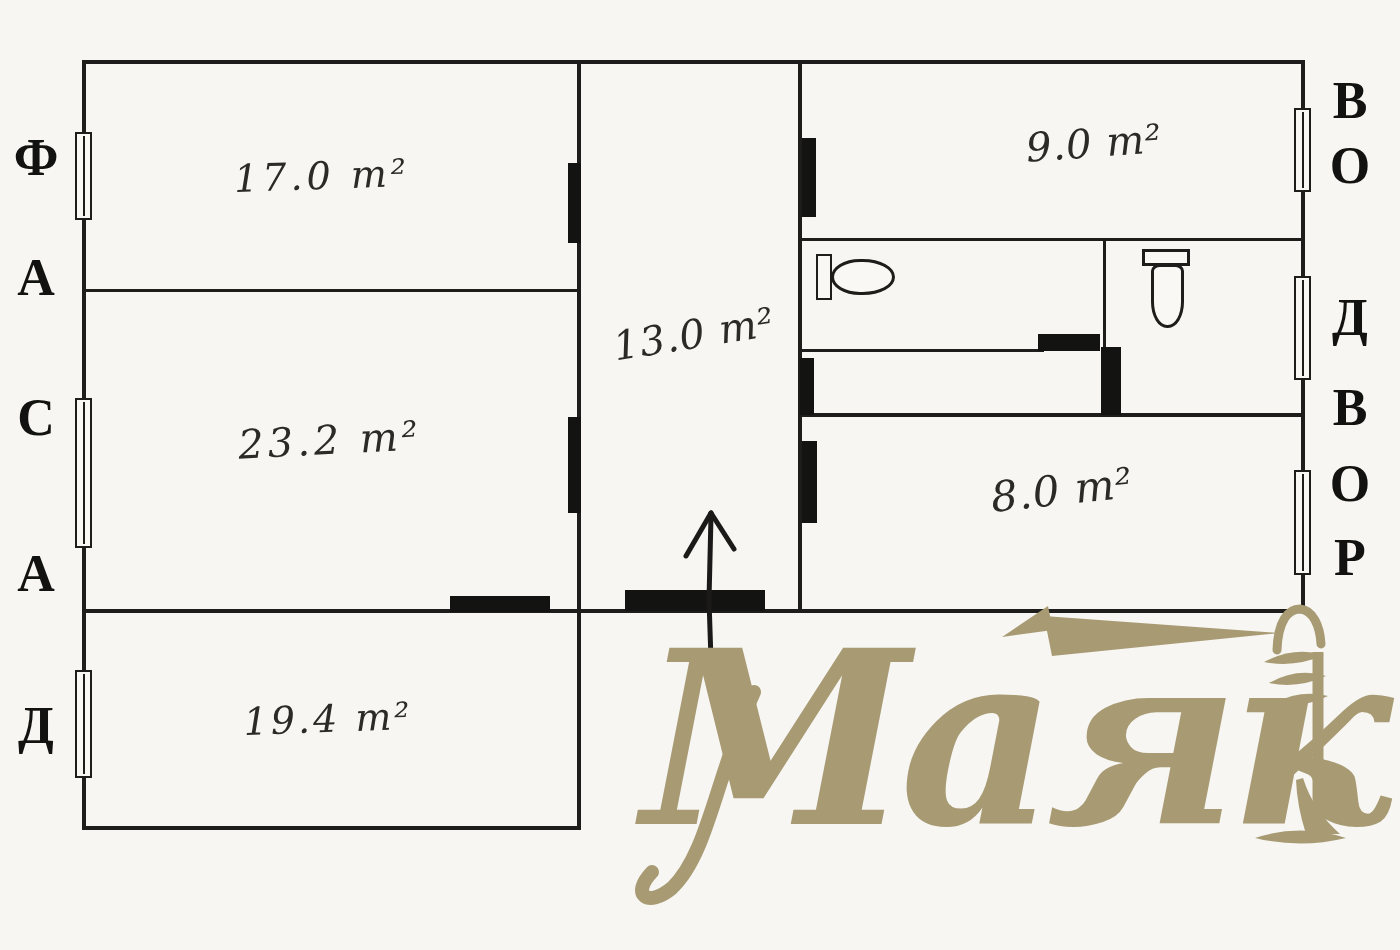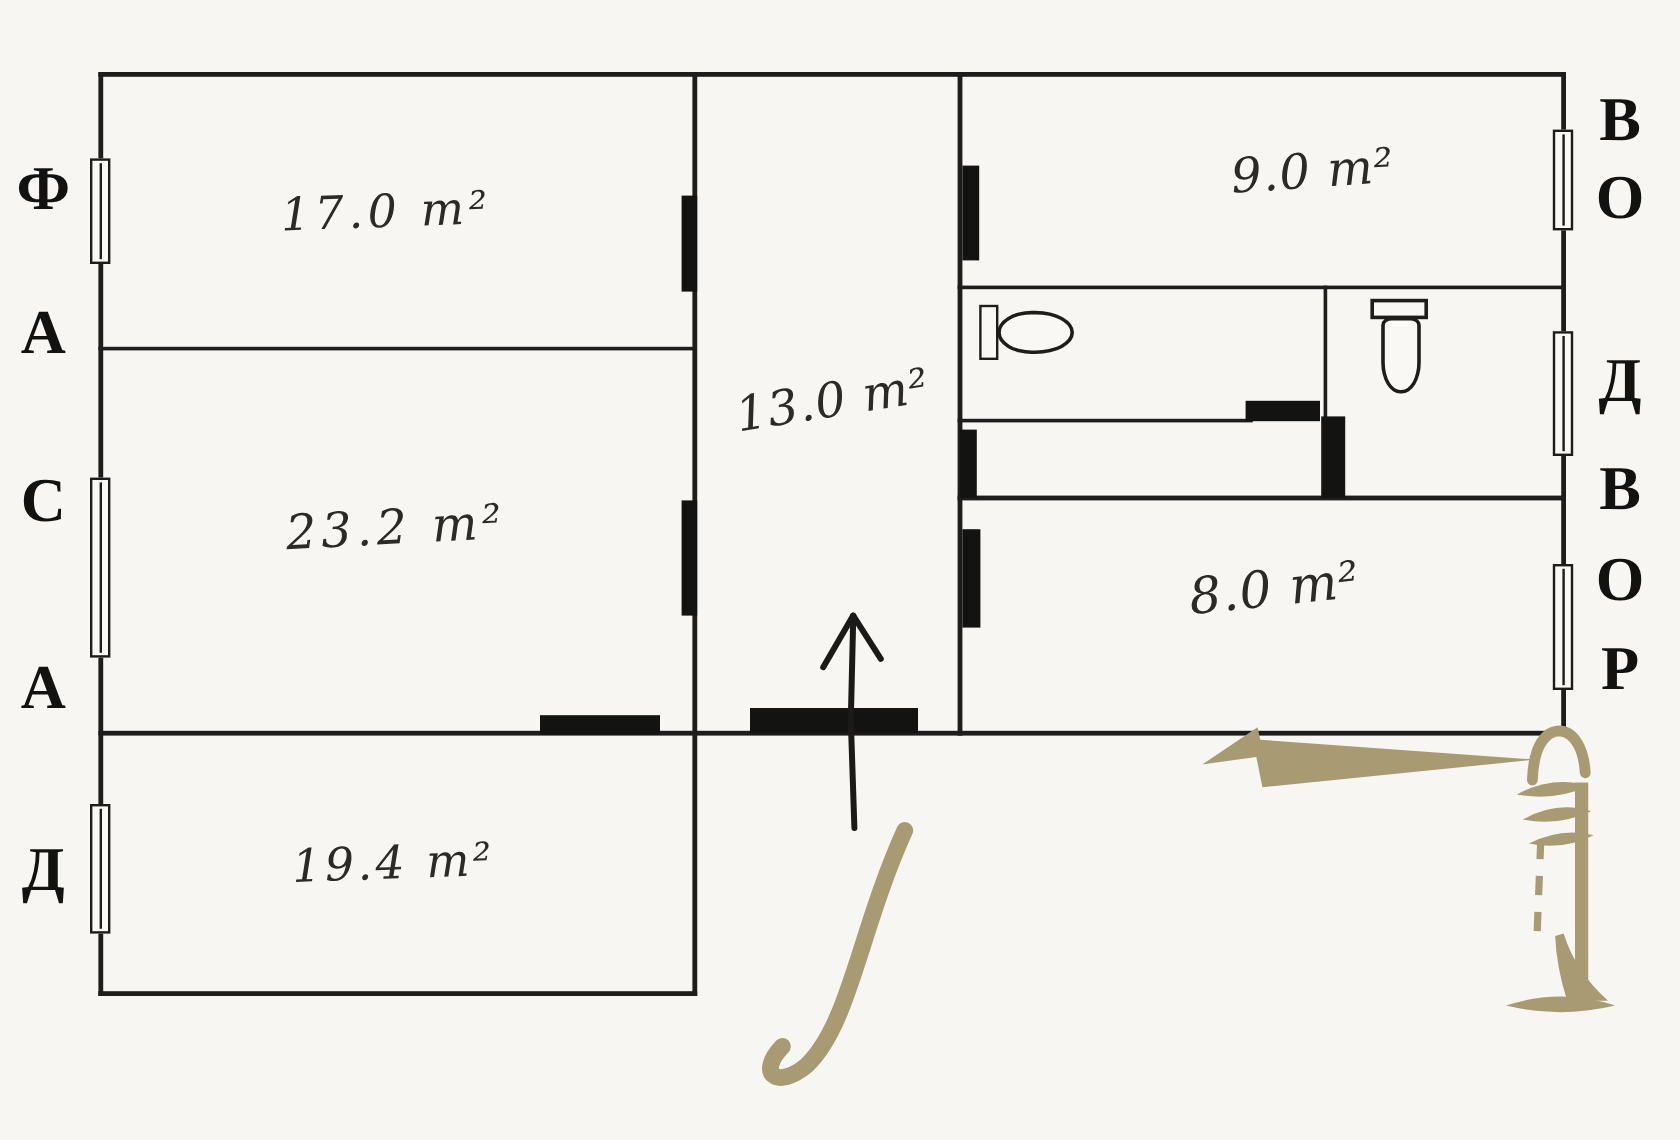--- a/index.html
+++ b/index.html
@@ -119,14 +119,15 @@
     <path d="M1274,703 Q1301,689 1328,696 Q1302,709 1274,703 Z" fill="#a89b74"></path>
 
     <path d="M1318,652 L1318,828" fill="none" stroke="#a89b74" stroke-width="11"></path>
     <path d="M1284,700 L1281,776" fill="none" stroke="#a89b74" stroke-width="6" stroke-dasharray="16 14"></path>
 
     <path d="M1303,778 Q1313,810 1340,834 L1306,834 Q1297,806 1296,780 Z" fill="#a89b74"></path>
     <path d="M1255,838 Q1300,823 1346,838 Q1300,849 1255,838 Z" fill="#a89b74"></path>
 
     <path d="M652,872 C630,895 648,908 672,888 C708,854 716,776 754,692" fill="none" stroke="#a89b74" stroke-width="14" stroke-linecap="round"></path>
   </svg>
+  <div class="logo-brand">Маяк</div>
 
 </div>
 
 </body></html>

